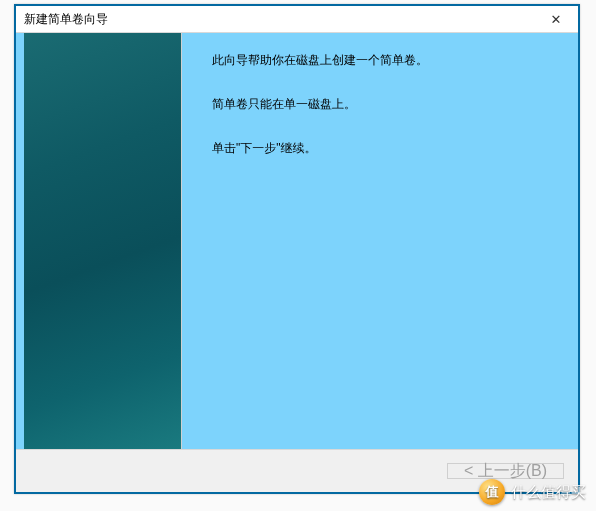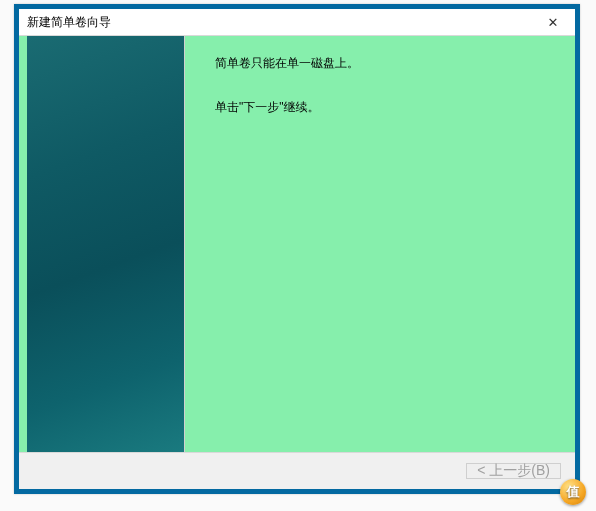--- a/index.html
+++ b/index.html
@@ -15,22 +15,22 @@
   }
   
   .bg {
     position: absolute; inset: 0;
     background: #fafafa;
   }
   .dialog {
     position: absolute;
     left: 14px; top: 4px;
     width: 566px; height: 490px;
-    background: #86efac;
-    border: 5px solid #0369a1;
+    background: #7dd3fc;
+    border: 2px solid #0369a1;
     box-shadow: 0 0 2px rgba(0,0,0,0.2);
     display: flex;
     flex-direction: column;
   }
   .titlebar {
     height: 28px;
     display: flex;
     align-items: center;
     justify-content: space-between;
     padding: 0 2px 0 8px;
@@ -83,25 +83,25 @@
     justify-content: flex-end;
     gap: 8px;
     padding: 0 14px;
     background: #f0f0f0;
   }
   .btn {
     min-width: 86px;
     height: 16px;
     border: 1px solid #adadad;
     background: #e1e1e1;
-    font-size: 14px;
+    font-size: 16px;
     display: inline-flex;
     align-items: center;
     justify-content: center;
-    padding: 0 10px;
+    padding: 0 16px;
     cursor: pointer;
   }
   .btn.default {
     border: 1px solid #0078d7;
     background: #e5f1fb;
     box-shadow: inset 0 0 0 1px #0078d7;
   }
   .btn.disabled {
     color: #a0a0a0;
     background: #efefef;
@@ -137,28 +137,30 @@
   <div class="titlebar">
     <span class="title">新建简单卷向导</span>
     <div class="close-btn">
       <span>✕</span>
     </div>
   </div>
 
   <div class="body">
     <div class="side-graphic"></div>
     <div class="content">
+      <p class="para">此向导帮助你在磁盘上创建一个简单卷。</p>
       <p class="para">简单卷只能在单一磁盘上。</p>
       <p class="para">单击"下一步"继续。</p>
     </div>
   </div>
 
   <div class="footer">
     <div class="btn disabled">
       <span>&lt; 上一步(B)</span>
     </div>
   </div>
 
 </div>
 
 <div class="watermark">
   <div class="badge">值</div>
+  <span>什么值得买</span>
 </div>
 
 </body></html>

